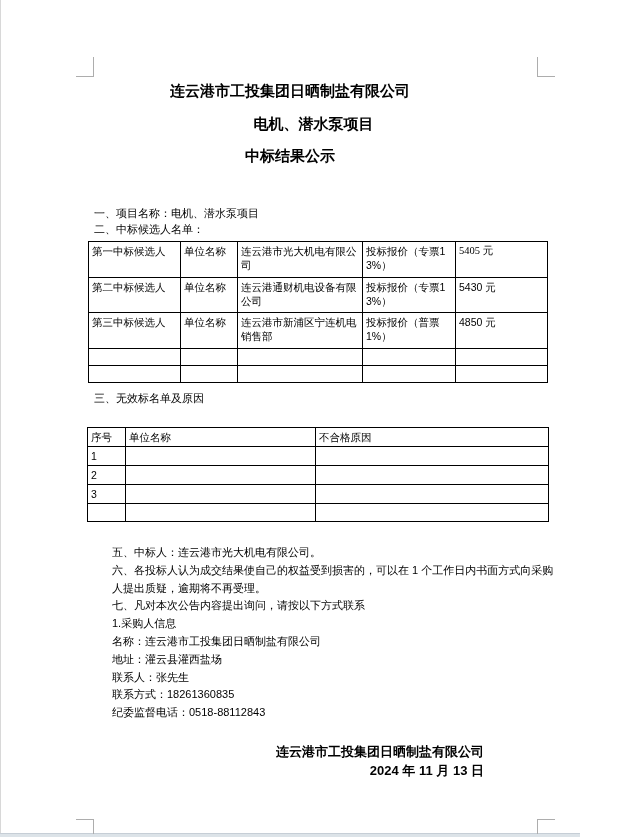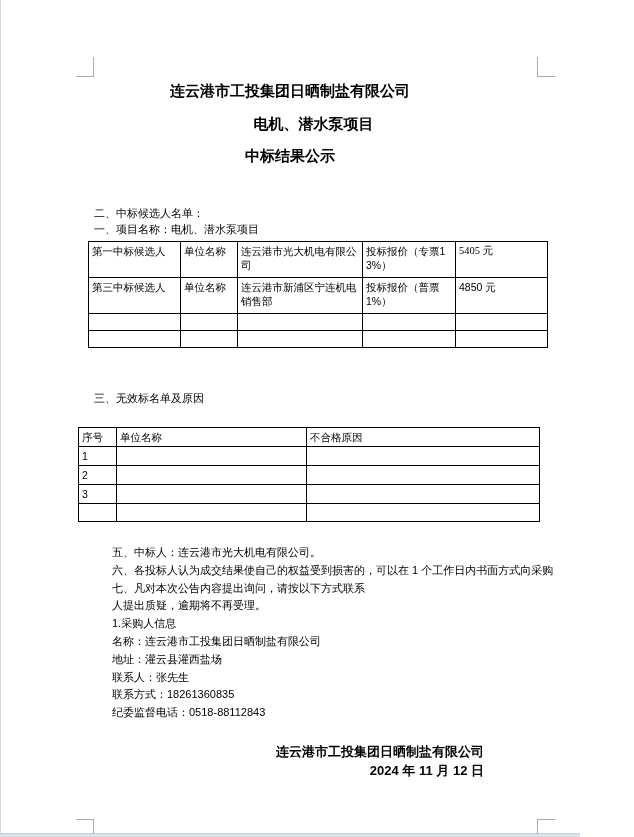--- a/index.html
+++ b/index.html
@@ -23,21 +23,21 @@
 
   .sec12{position:absolute;left:94px;top:205px;font-size:11px;line-height:16px;white-space:nowrap;}
   .sec3{position:absolute;left:94px;top:390px;font-size:11px;line-height:16px;white-space:nowrap;}
 
   table.doc{position:absolute;border-collapse:collapse;table-layout:fixed;padding-left:32px;}
   table.doc td,table.doc th{
     border:1px solid #000;font-size:10.5px;font-weight:normal;line-height:14px;
     padding:2px 3px;vertical-align:top;text-align:left;word-break:break-all;overflow:hidden;
   }
   .tbl1{left:88px;top:241px;width:459px;}
-  .tbl2{left:78px;top:427px;width:461px;border-radius:8px;}
+  .tbl2{left:87px;top:427px;width:461px;border-radius:8px;}
   td.vmid{vertical-align:middle;font-family:Liberation Serif, serif;}
 
   .paras{position:absolute;left:94px;top:544px;font-size:11px;line-height:17.8px;}
   .paras .pl{white-space:nowrap;margin-left:18px;}
 
   .sign{position:absolute;right:96px;top:742px;text-align:right;font-weight:bold;font-size:13px;line-height:19px;white-space:nowrap;}
 </style>
 </head>
 <body>
 
@@ -49,39 +49,46 @@
   <div class="crop tl"></div>
   <div class="crop tr"></div>
   <div class="crop bl"></div>
   <div class="crop br"></div>
 
   <div class="title-line t1">连云港市工投集团日晒制盐有限公司</div>
   <div class="title-line t2">电机、潜水泵项目</div>
   <div class="title-line t3">中标结果公示</div>
 
   <div class="sec12">
+    <div>一、项目名称：电机、潜水泵项目</div>
     <div>二、中标候选人名单：</div>
-    <div>一、项目名称：电机、潜水泵项目</div>
   </div>
 
   <table class="doc tbl1">
     <colgroup>
         <col style="width:92px">
         <col style="width:57px">
         <col style="width:125px">
         <col style="width:93px">
         <col style="width:92px">
       </colgroup>
     <tbody>
         <tr style="height:36px">
       <td>第一中标候选人</td>
       <td>单位名称</td>
       <td>连云港市光大机电有限公司</td>
       <td>投标报价（专票13%）</td>
       <td class="vmid">5405 元</td>
+    </tr>
+    <tr style="height:35px">
+      <td>第二中标候选人</td>
+      <td>单位名称</td>
+      <td>连云港通财机电设备有限公司</td>
+      <td>投标报价（专票13%）</td>
+      <td>5430 元</td>
     </tr>
     <tr style="height:36px">
       <td>第三中标候选人</td>
       <td>单位名称</td>
       <td>连云港市新浦区宁连机电销售部</td>
       <td>投标报价（普票1%）</td>
       <td>4850 元</td>
     </tr>
     <tr style="height:17px">
       <td></td>
@@ -133,28 +140,28 @@
       <td></td>
       <td></td>
       <td></td>
     </tr>
   </tbody>
     </table>
 
   <div class="paras">
     <div class="pl">五、中标人：连云港市光大机电有限公司。</div>
     <div class="pl">六、各投标人认为成交结果使自己的权益受到损害的，可以在 1 个工作日内书面方式向采购</div>
+    <div class="pl">人提出质疑，逾期将不再受理。</div>
     <div class="pl">七、凡对本次公告内容提出询问，请按以下方式联系</div>
-    <div class="pl">人提出质疑，逾期将不再受理。</div>
     <div class="pl">1.采购人信息</div>
     <div class="pl">名称：连云港市工投集团日晒制盐有限公司</div>
     <div class="pl">地址：灌云县灌西盐场</div>
     <div class="pl">联系人：张先生</div>
     <div class="pl">联系方式：18261360835</div>
     <div class="pl">纪委监督电话：0518-88112843</div>
   </div>
 
   <div class="sign">
     <div>连云港市工投集团日晒制盐有限公司</div>
-    <div>2024 年 11 月 12 日</div>
+    <div>2024 年 11 月 13 日</div>
   </div>
 
 </div>
 
 </body></html>

